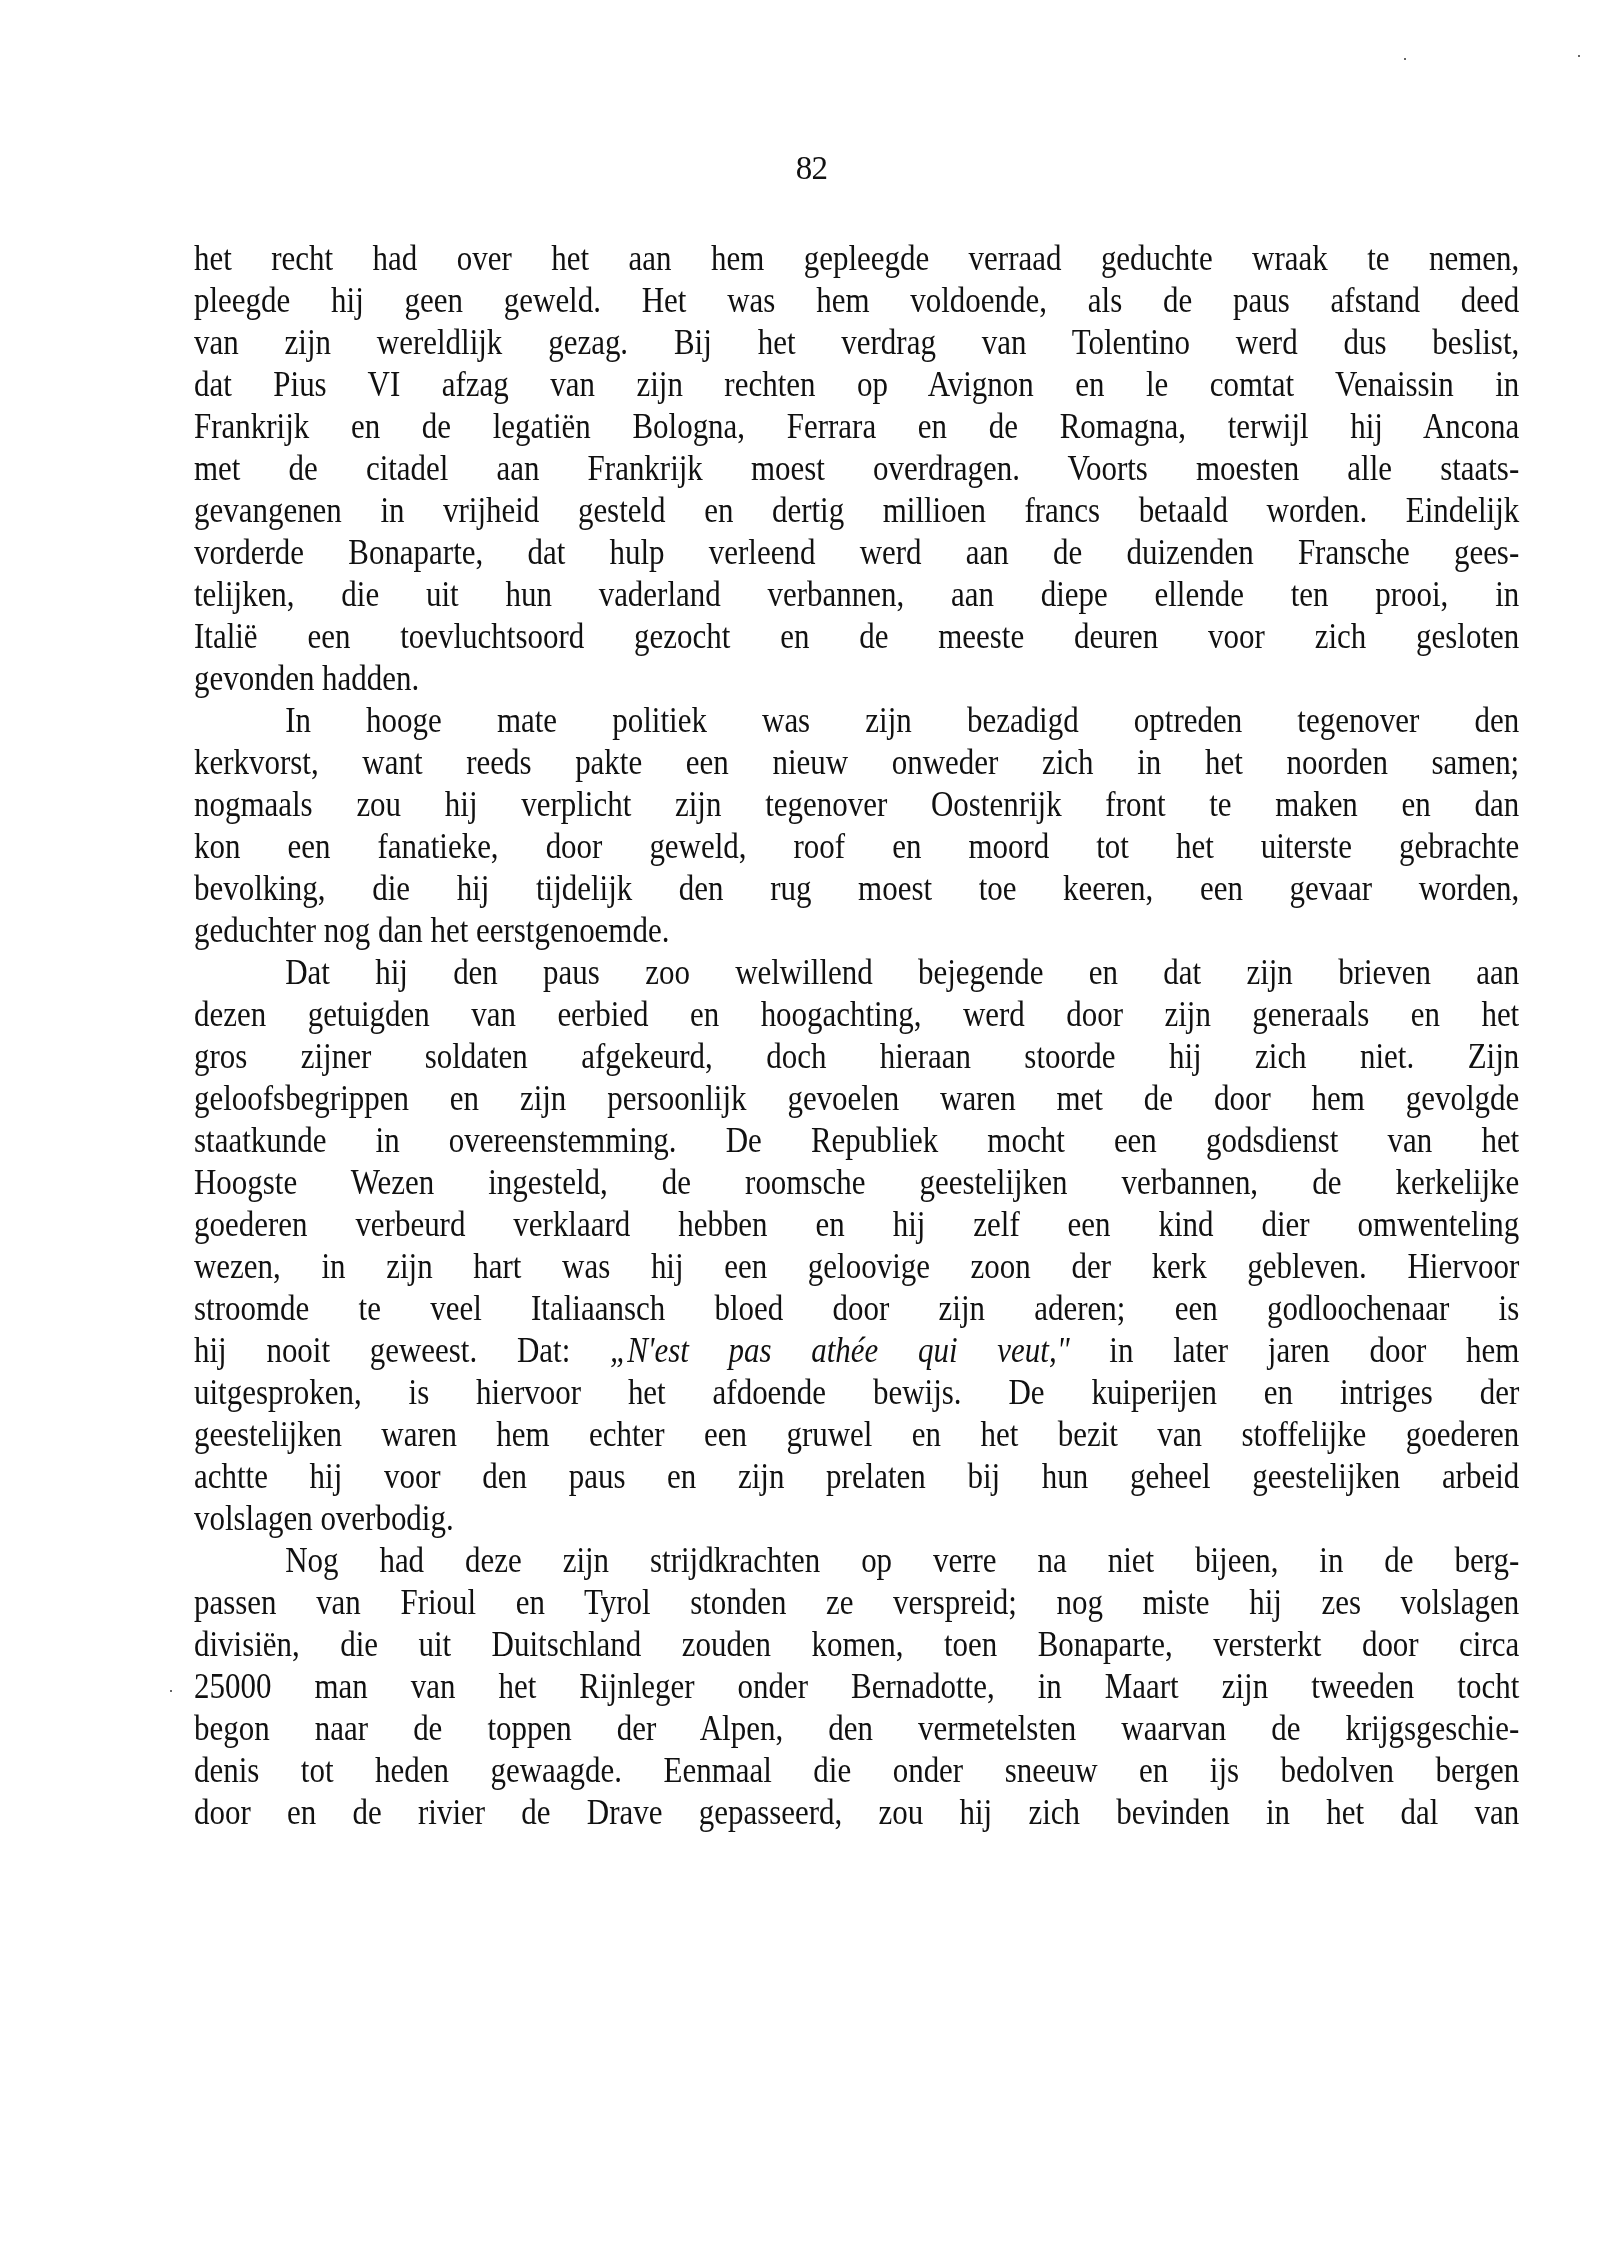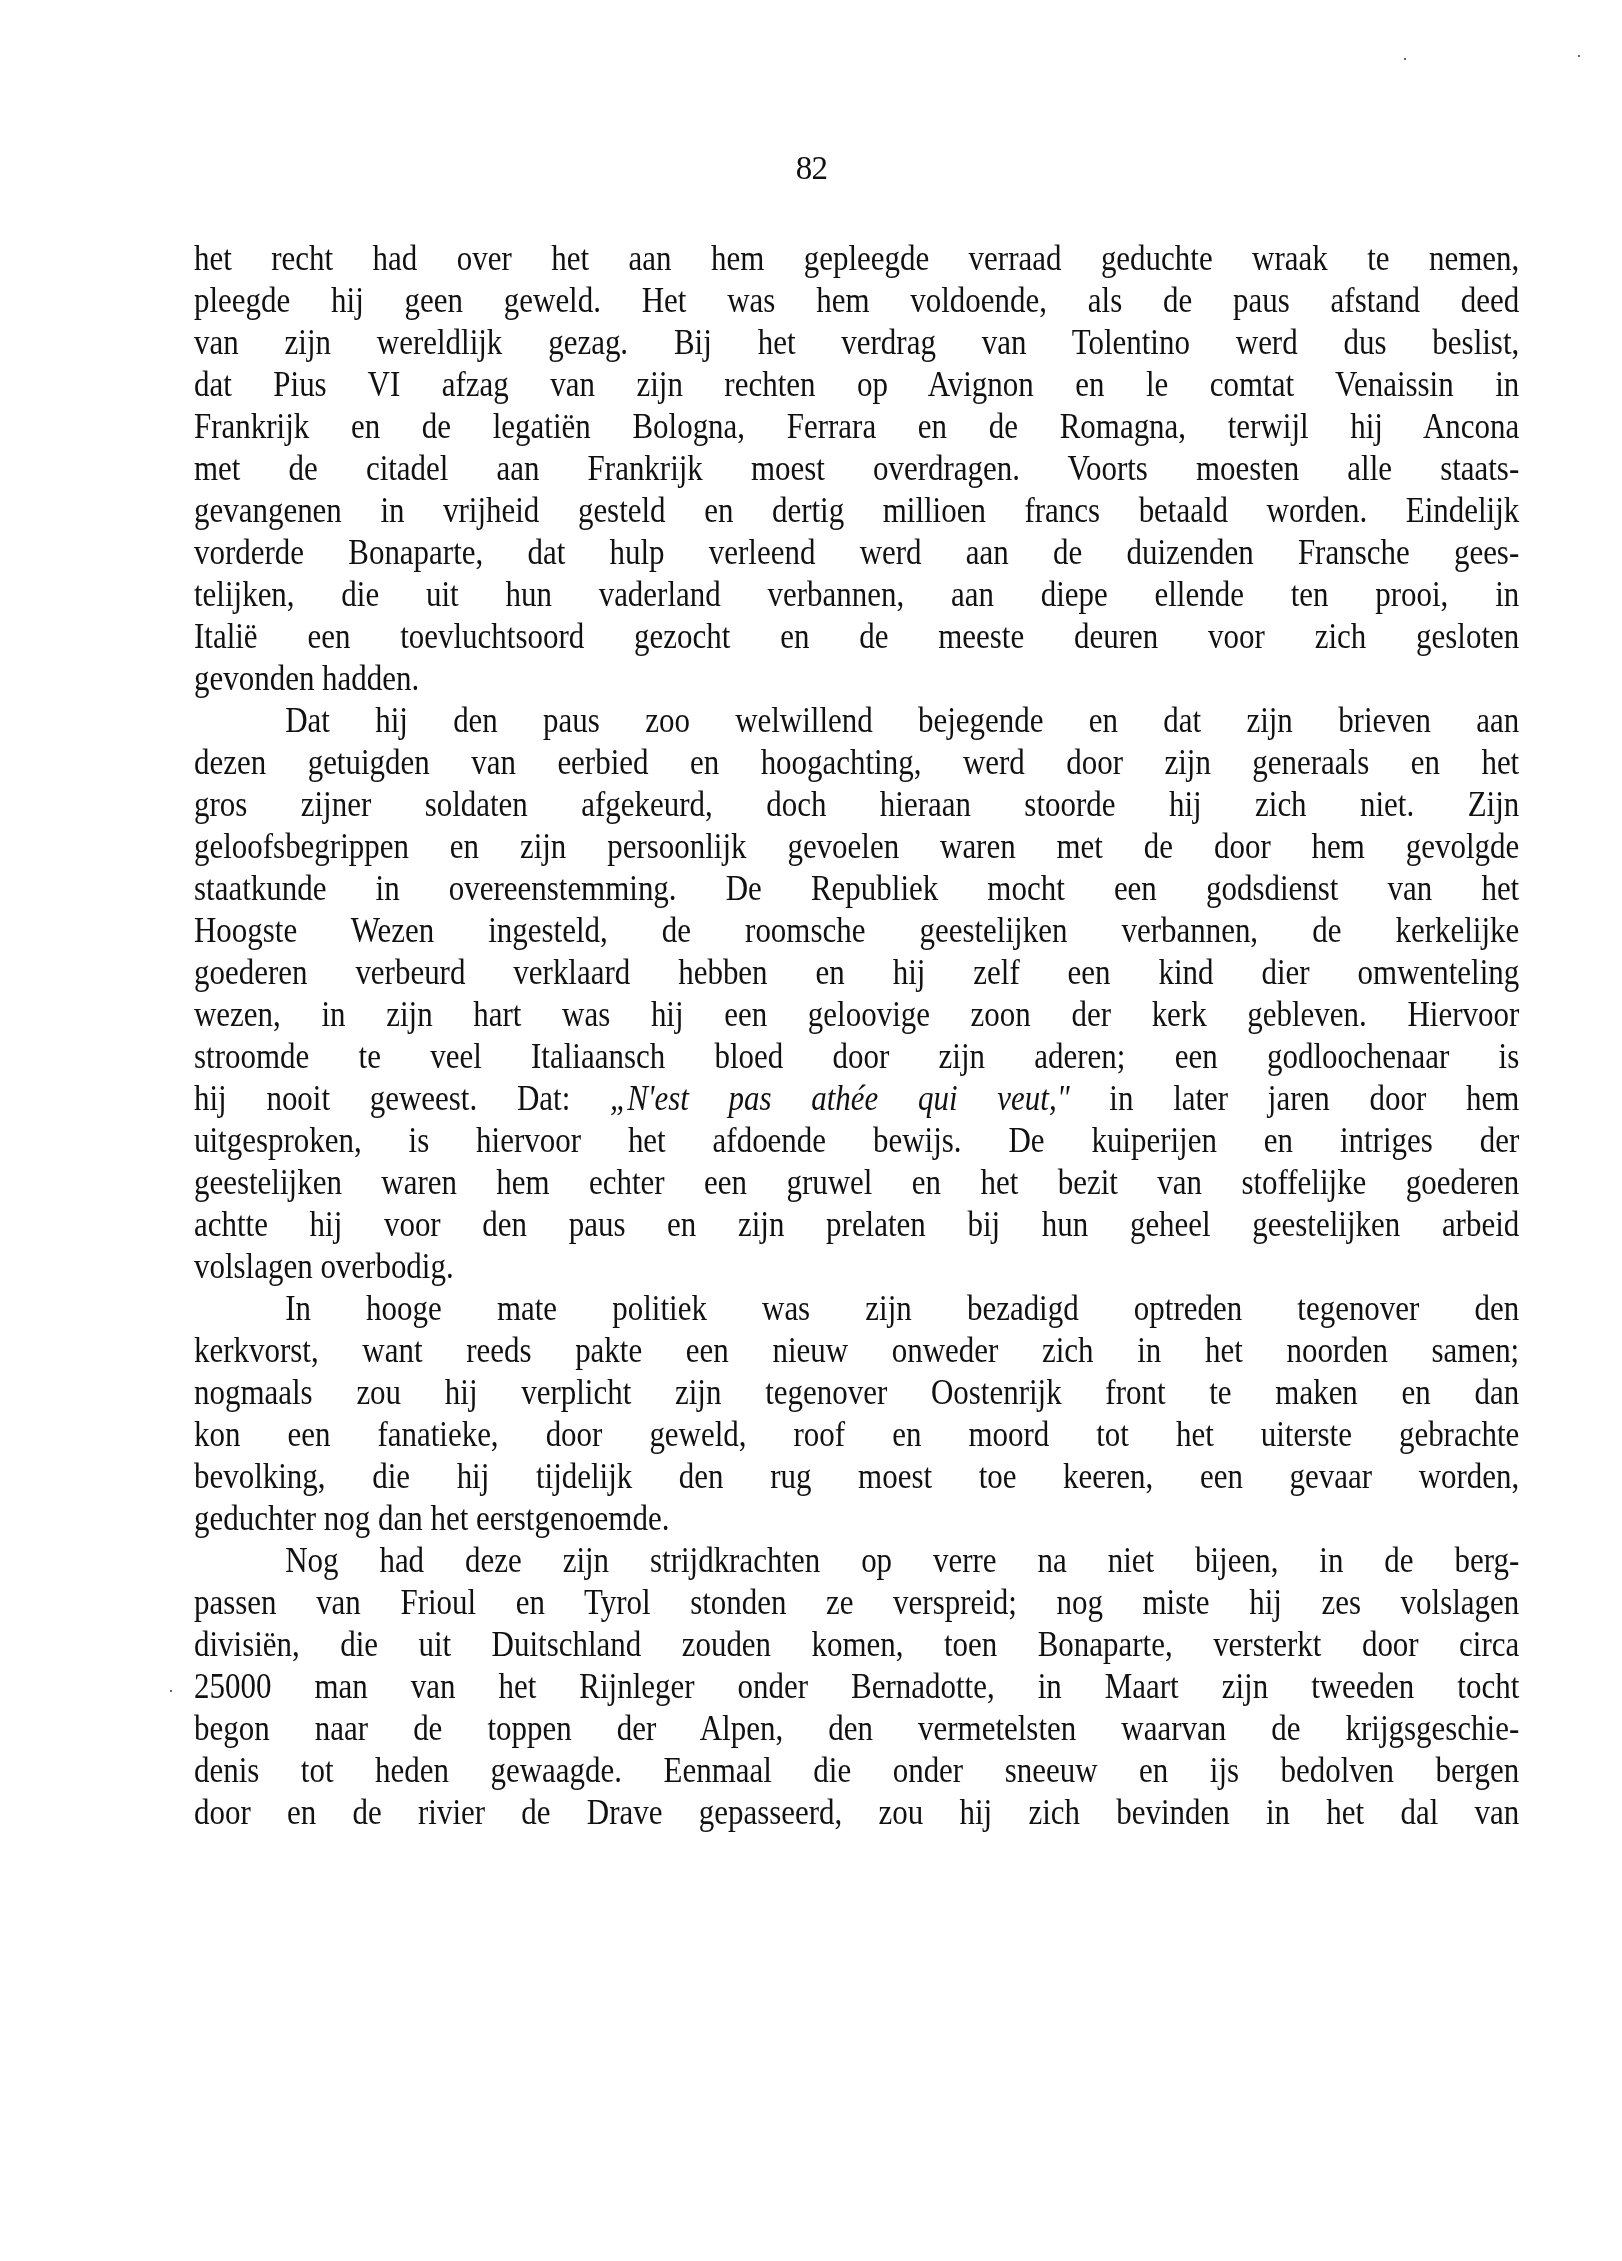--- a/index.html
+++ b/index.html
@@ -66,43 +66,43 @@
     <span class="line">Frankrijk en de legatiën Bologna, Ferrara en de Romagna, terwijl hij Ancona</span>
     <span class="line">met de citadel aan Frankrijk moest overdragen. Voorts moesten alle staats-</span>
     <span class="line">gevangenen in vrijheid gesteld en dertig millioen francs betaald worden. Eindelijk</span>
     <span class="line">vorderde Bonaparte, dat hulp verleend werd aan de duizenden Fransche gees-</span>
     <span class="line">telijken, die uit hun vaderland verbannen, aan diepe ellende ten prooi, in</span>
     <span class="line">Italië een toevluchtsoord gezocht en de meeste deuren voor zich gesloten</span>
     <span class="line last">gevonden hadden.</span>
   </div>
 
   <div>
+    <span class="line indent">In hooge mate politiek was zijn bezadigd optreden tegenover den</span>
+    <span class="line">kerkvorst, want reeds pakte een nieuw onweder zich in het noorden samen;</span>
+    <span class="line">nogmaals zou hij verplicht zijn tegenover Oostenrijk front te maken en dan</span>
+    <span class="line">kon een fanatieke, door geweld, roof en moord tot het uiterste gebrachte</span>
+    <span class="line">bevolking, die hij tijdelijk den rug moest toe keeren, een gevaar worden,</span>
+    <span class="line last">geduchter nog dan het eerstgenoemde.</span>
+  </div>
+
+  <div>
     <span class="line indent">Dat hij den paus zoo welwillend bejegende en dat zijn brieven aan</span>
     <span class="line">dezen getuigden van eerbied en hoogachting, werd door zijn generaals en het</span>
     <span class="line">gros zijner soldaten afgekeurd, doch hieraan stoorde hij zich niet. Zijn</span>
     <span class="line">geloofsbegrippen en zijn persoonlijk gevoelen waren met de door hem gevolgde</span>
     <span class="line">staatkunde in overeenstemming. De Republiek mocht een godsdienst van het</span>
     <span class="line">Hoogste Wezen ingesteld, de roomsche geestelijken verbannen, de kerkelijke</span>
     <span class="line">goederen verbeurd verklaard hebben en hij zelf een kind dier omwenteling</span>
     <span class="line">wezen, in zijn hart was hij een geloovige zoon der kerk gebleven. Hiervoor</span>
     <span class="line">stroomde te veel Italiaansch bloed door zijn aderen; een godloochenaar is</span>
     <span class="line"><span>hij nooit geweest. Dat: </span><span class="italic">„N'est pas athée qui veut,"</span><span> in later jaren door hem</span></span>
     <span class="line">uitgesproken, is hiervoor het afdoende bewijs. De kuiperijen en intriges der</span>
     <span class="line">geestelijken waren hem echter een gruwel en het bezit van stoffelijke goederen</span>
     <span class="line">achtte hij voor den paus en zijn prelaten bij hun geheel geestelijken arbeid</span>
     <span class="line last">volslagen overbodig.</span>
-  </div>
-
-  <div>
-    <span class="line indent">In hooge mate politiek was zijn bezadigd optreden tegenover den</span>
-    <span class="line">kerkvorst, want reeds pakte een nieuw onweder zich in het noorden samen;</span>
-    <span class="line">nogmaals zou hij verplicht zijn tegenover Oostenrijk front te maken en dan</span>
-    <span class="line">kon een fanatieke, door geweld, roof en moord tot het uiterste gebrachte</span>
-    <span class="line">bevolking, die hij tijdelijk den rug moest toe keeren, een gevaar worden,</span>
-    <span class="line last">geduchter nog dan het eerstgenoemde.</span>
   </div>
 
 
   <div>
     <span class="line indent">Nog had deze zijn strijdkrachten op verre na niet bijeen, in de berg-</span>
     <span class="line">passen van Frioul en Tyrol stonden ze verspreid; nog miste hij zes volslagen</span>
     <span class="line">divisiën, die uit Duitschland zouden komen, toen Bonaparte, versterkt door circa</span>
     <span class="line">25000 man van het Rijnleger onder Bernadotte, in Maart zijn tweeden tocht</span>
     <span class="line">begon naar de toppen der Alpen, den vermetelsten waarvan de krijgsgeschie-</span>
     <span class="line">denis tot heden gewaagde. Eenmaal die onder sneeuw en ijs bedolven bergen</span>

